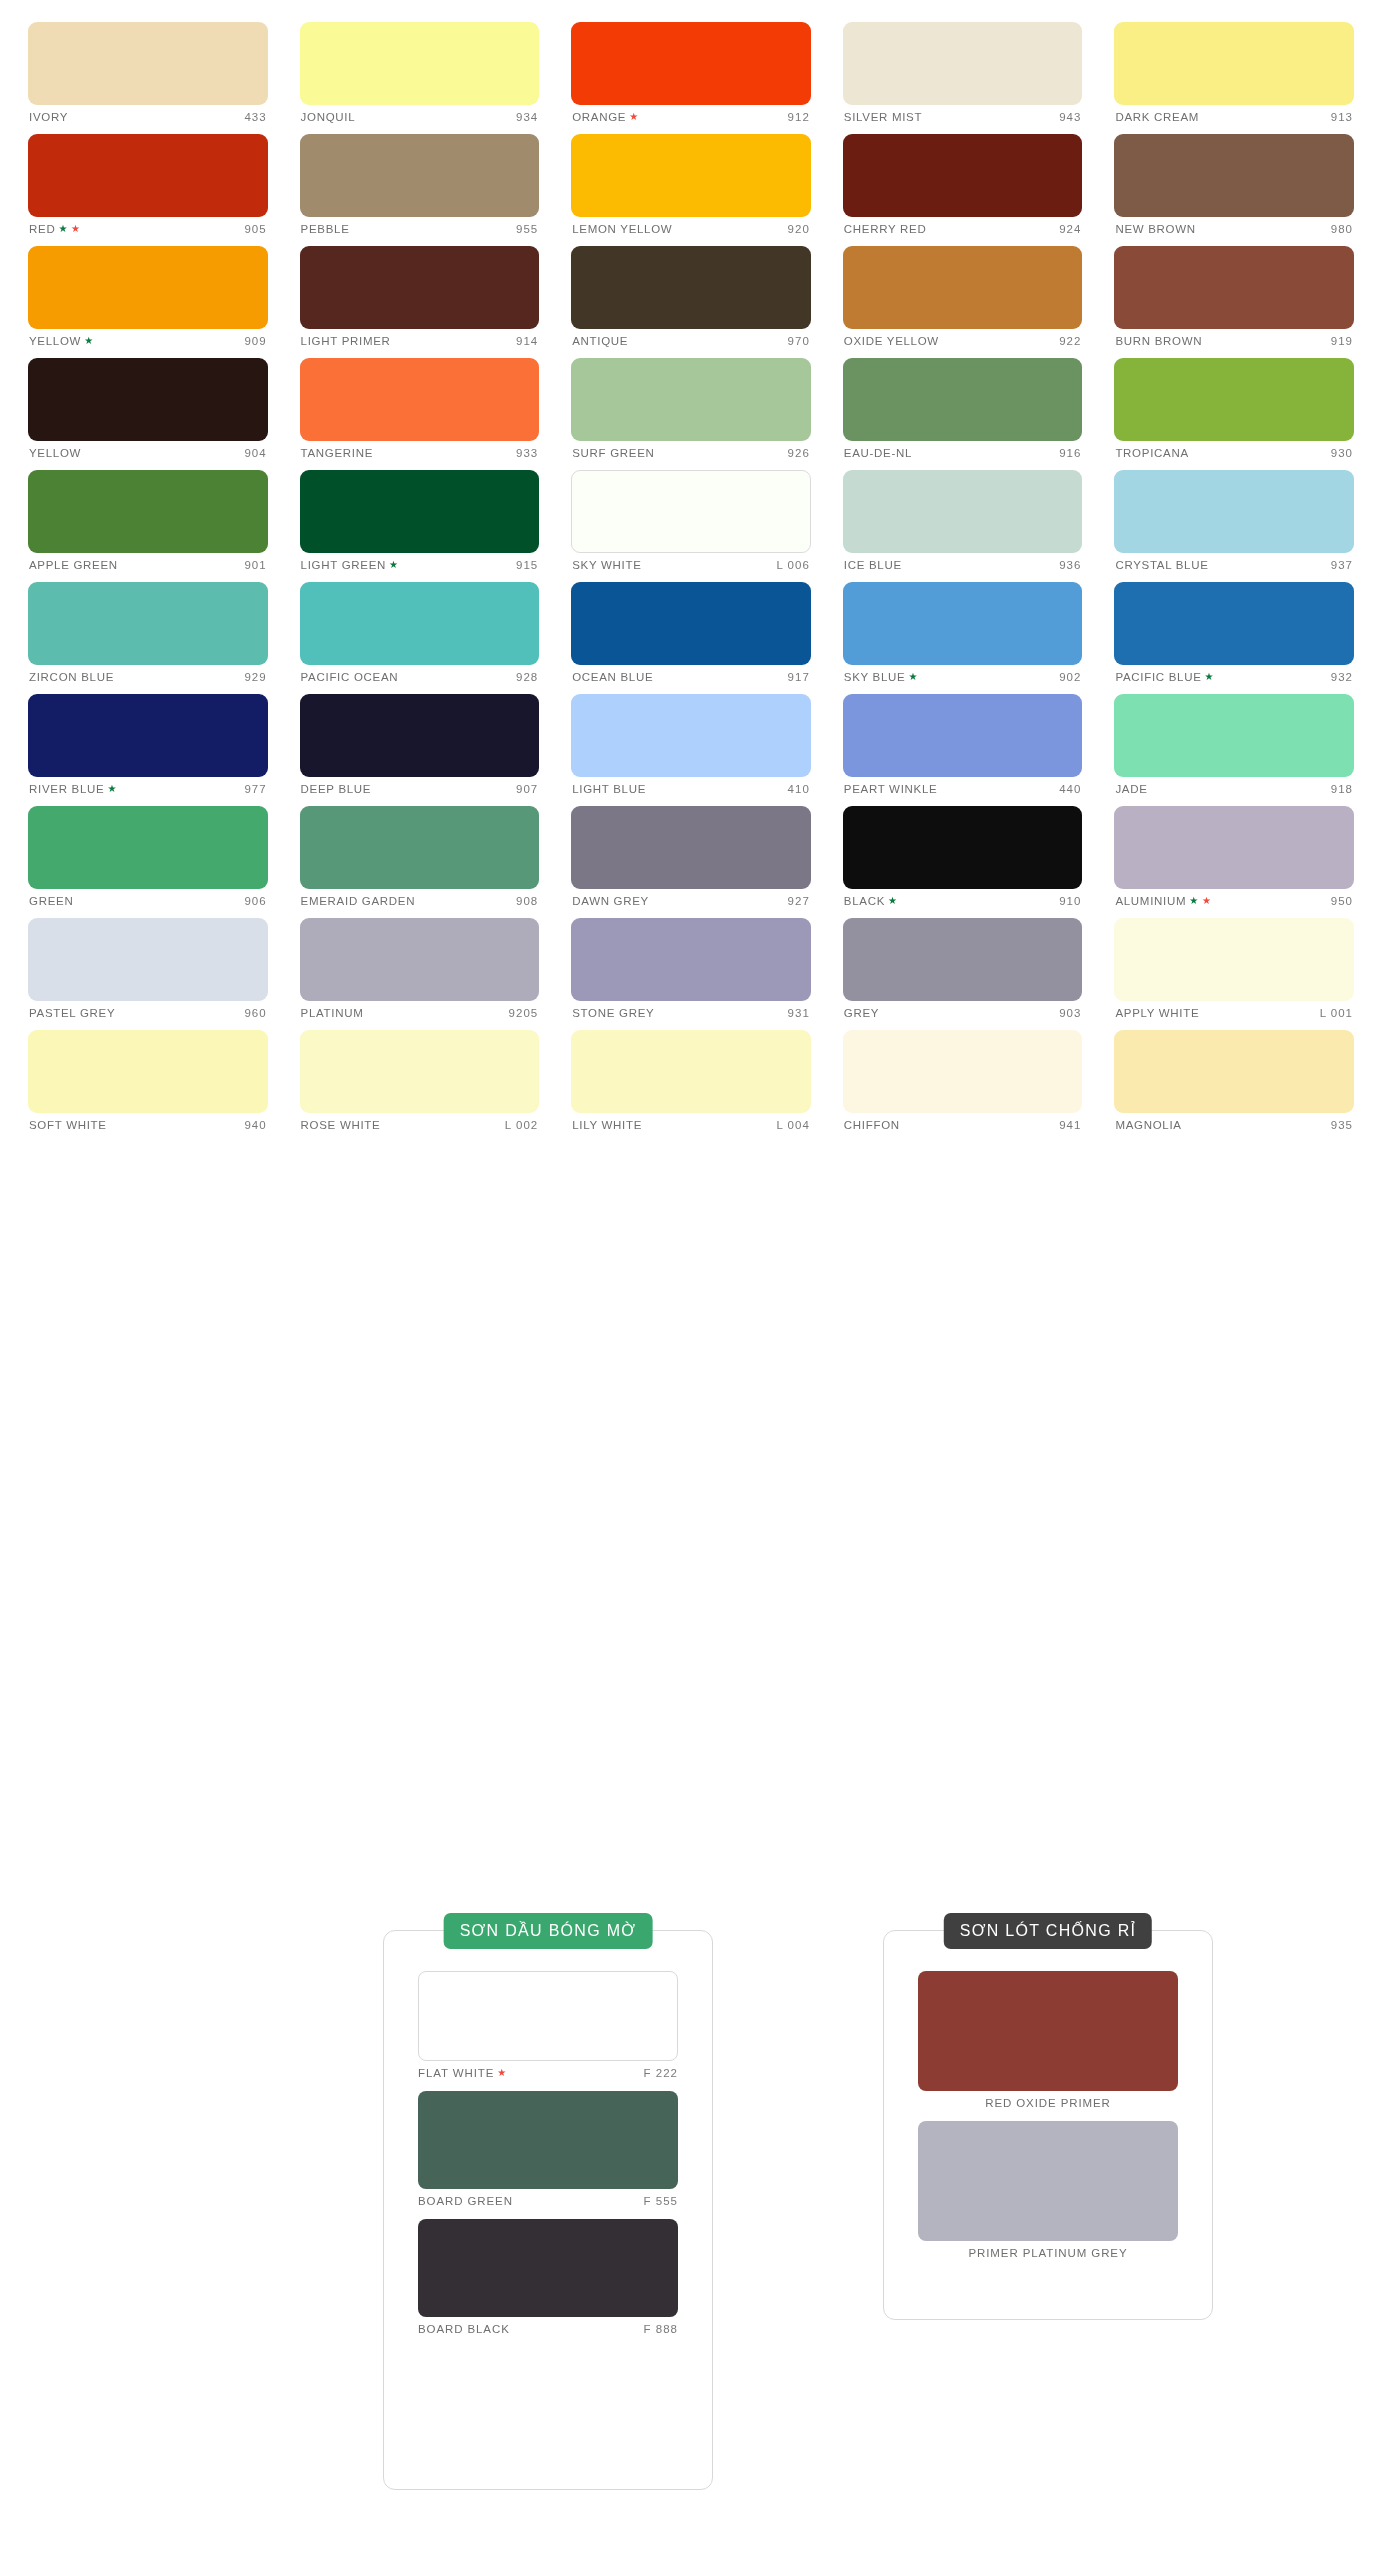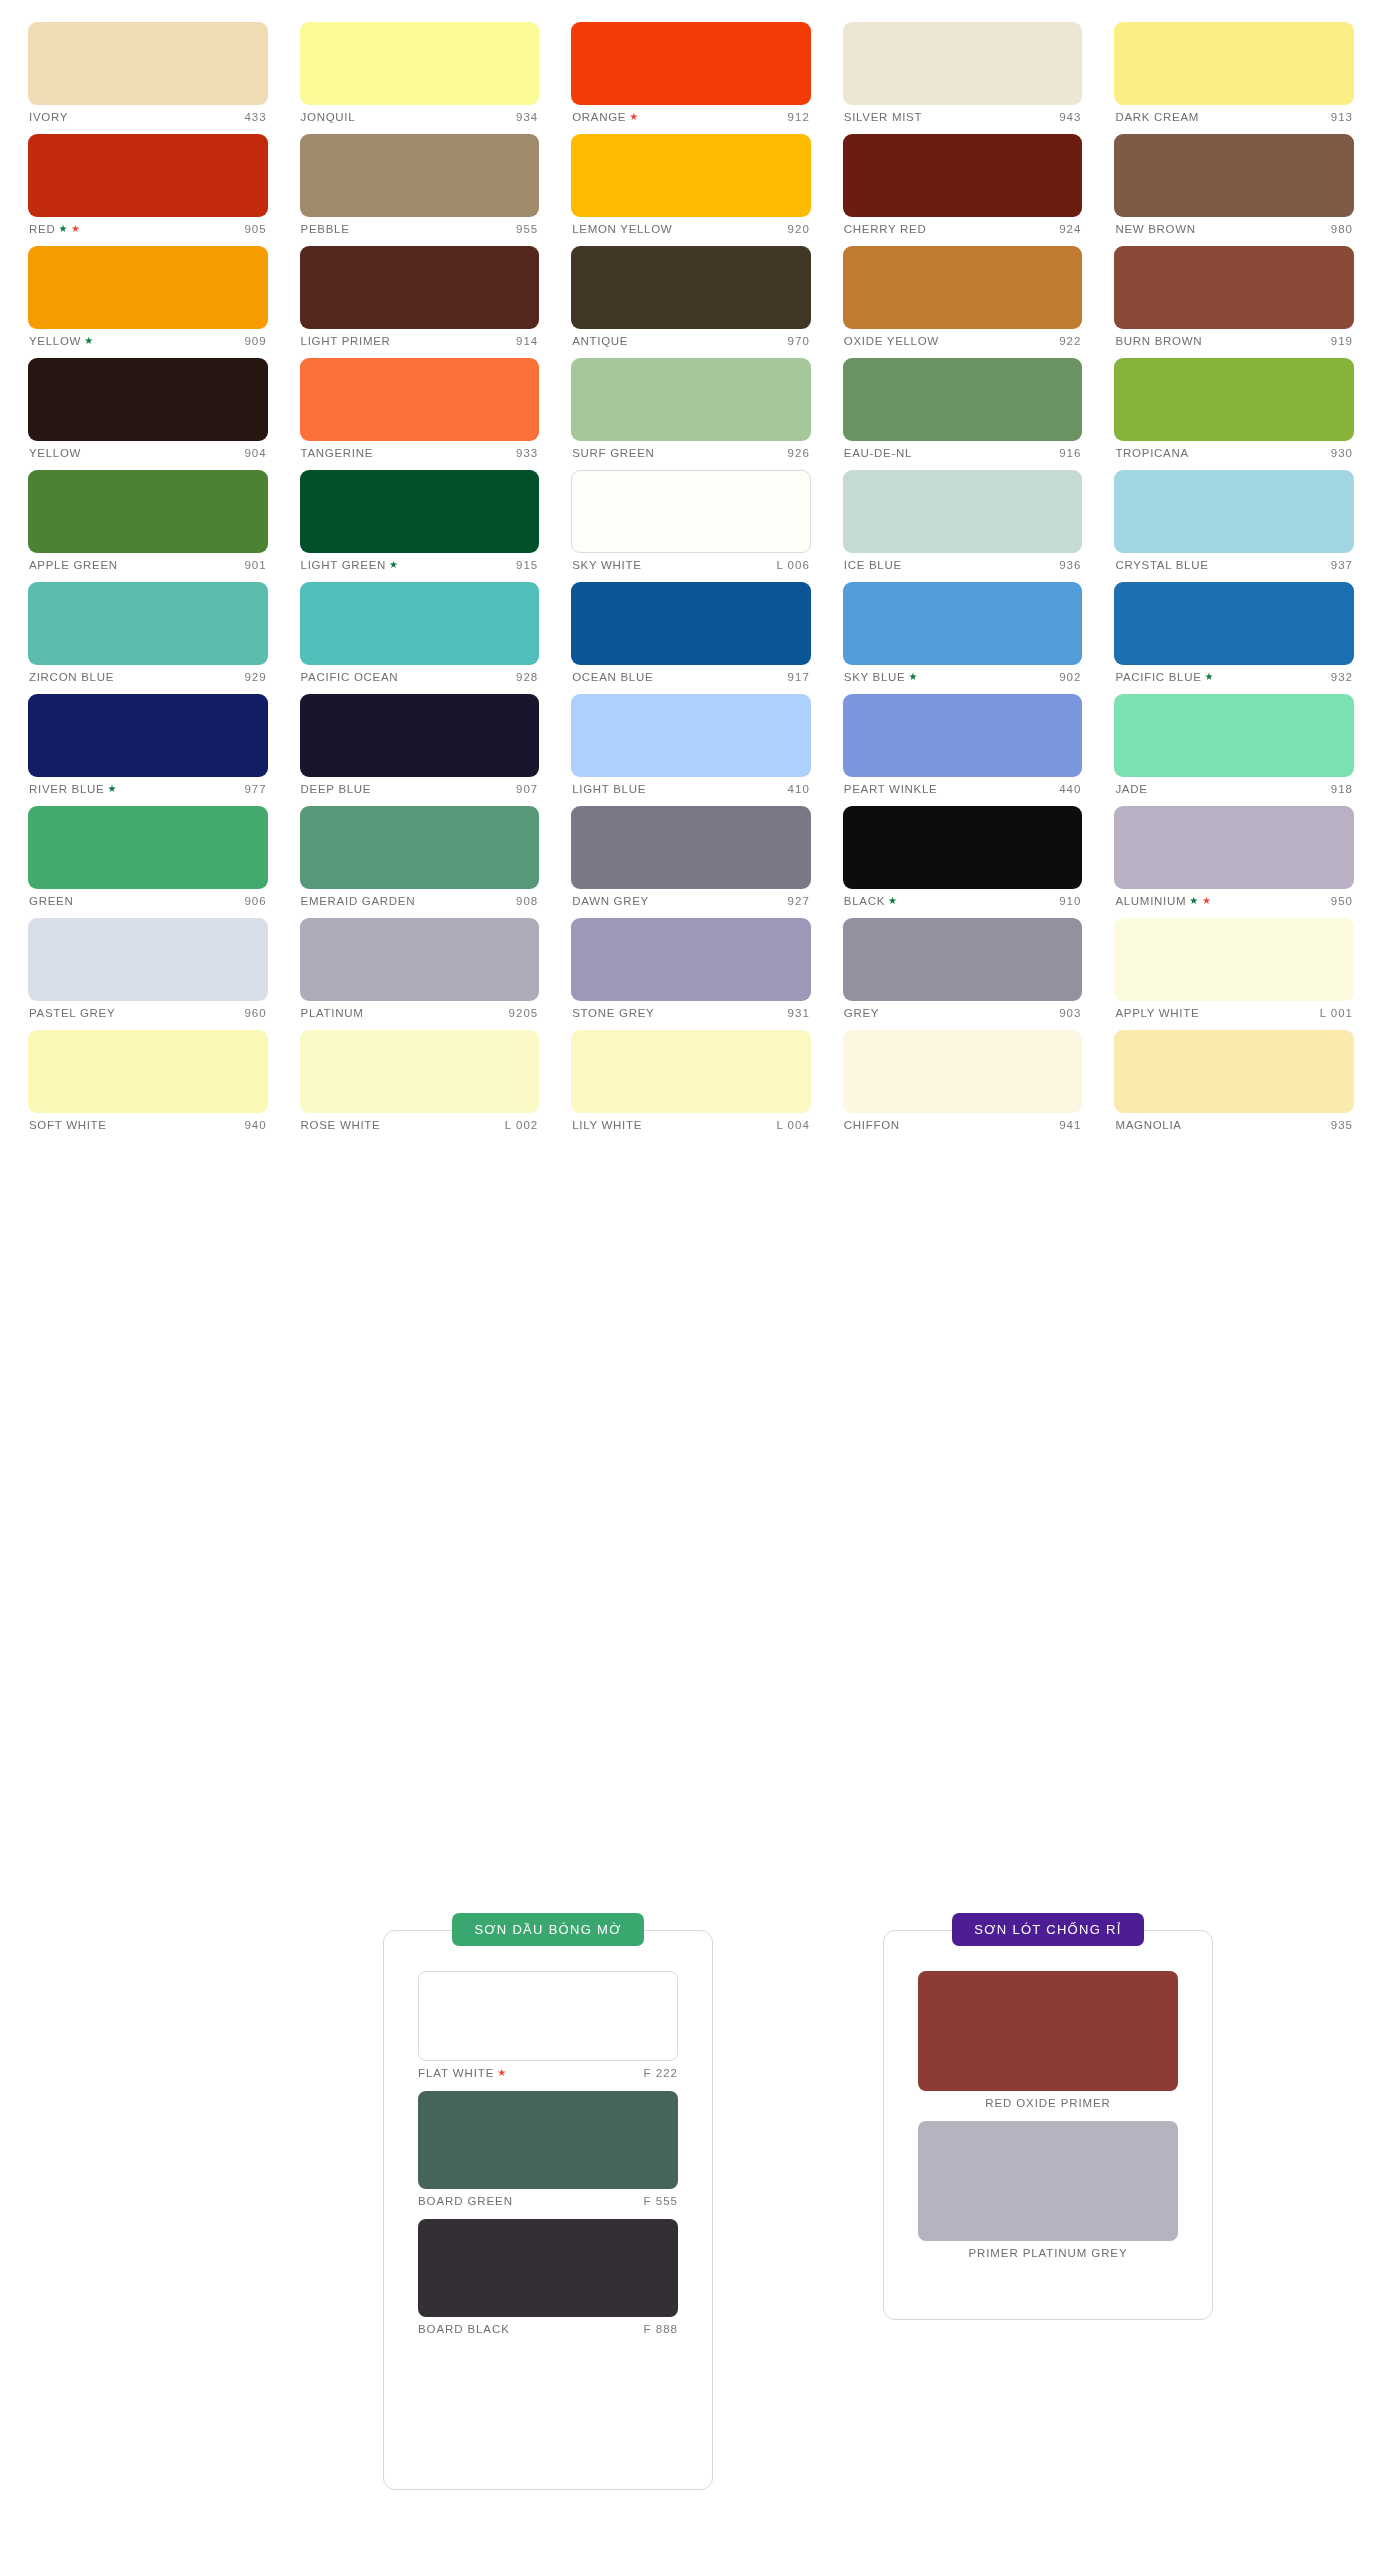--- a/index.html
+++ b/index.html
@@ -96,21 +96,21 @@
 
   .panel-title {
     position: absolute;
     top: -18px;
     left: 50%;
     transform: translateX(-50%);
     min-width: 192px;
     padding: 9px 16px;
     border-radius: 7px;
     color: #ffffff;
-    font-size: 13px;
+    font-size: 16px;
     letter-spacing: 1.3px;
     text-align: center;
     white-space: nowrap;
   }
 
   .panel-body {
     padding: 40px 34px 18px 34px;
     display: flex;
     flex-direction: column;
     text-align: center;
@@ -635,21 +635,21 @@
             <div class="panel-caption">
               <span class="cap-name">
                 <span>BOARD BLACK</span>
               </span>
               <span class="cap-code">F 888</span>
             </div>
           </div>
         </div>
       </div>
       <div class="panel panel-right">
-        <div class="panel-title" style="background: #4c1d95;">SƠN LÓT CHỐNG RỈ</div>
+        <div class="panel-title" style="background: #404040;">SƠN LÓT CHỐNG RỈ</div>
         <div class="panel-body">
           <div class="panel-cell">
             <div class="panel-chip" style="background: rgb(140, 60, 50); height: 120px;"></div>
             <div class="panel-caption centered">
               <span class="cap-name">
                 <span>RED OXIDE PRIMER</span>
               </span>
             </div>
           </div>
           <div class="panel-cell">

